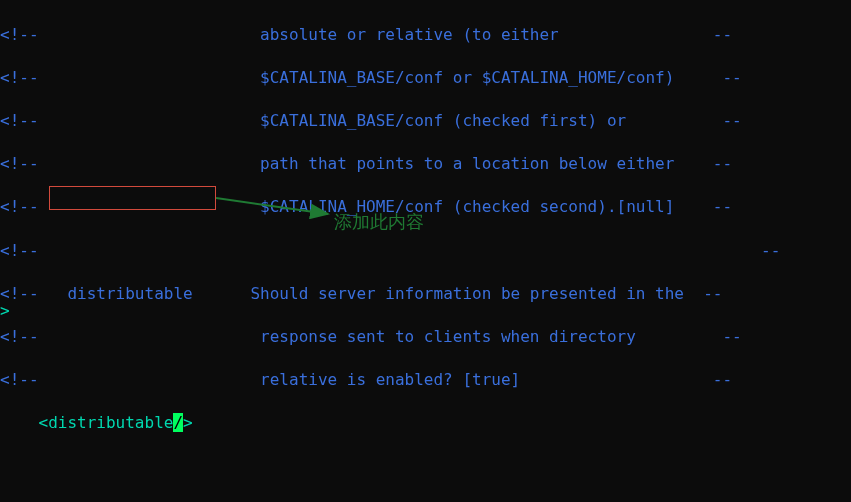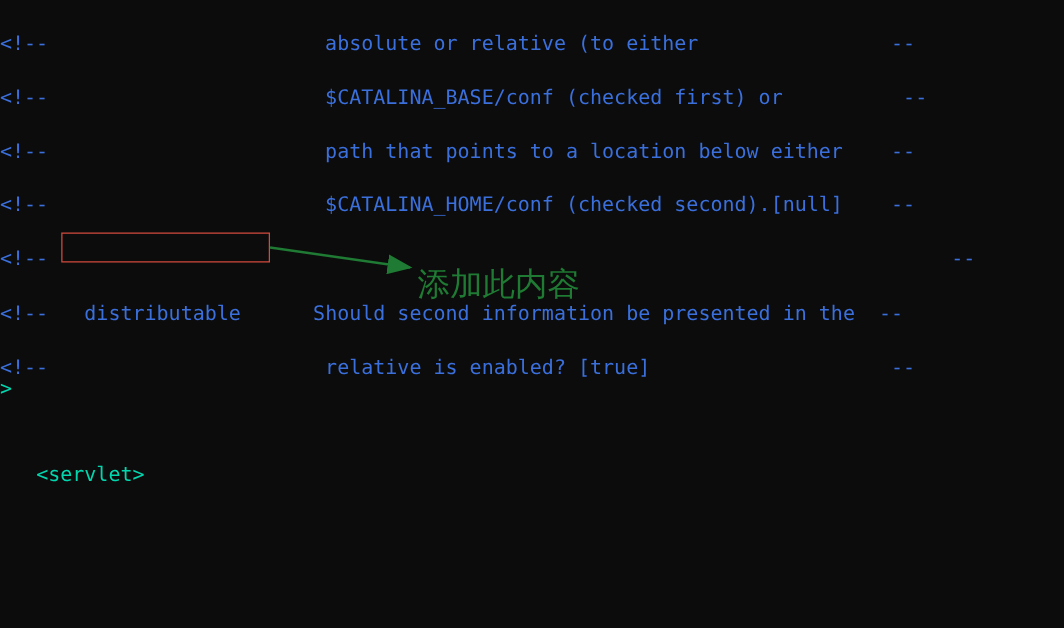--- a/index.html
+++ b/index.html
@@ -33,42 +33,45 @@
   }
   .arrow {
     position: absolute;
     pointer-events: none;
   }
   .arrow svg { display: block; }
   .anno {
     position: absolute;
     color: #1f7a33;
     font-family: 'SimSun', 'Microsoft YaHei', serif;
-    font-size: 26px;
+    font-size: 18px;
   }
   .gutter {
     position: absolute;
     left: 0;
     top: 300px;
     color: #00d7af;
     font-size: 16px;
     font-family: 'Consolas', monospace;
   }
 </style>
 </head>
 <body>
 
 <div class="editor">
 <span class="line"><span class="com">&lt;!--</span><span class="com">                       </span><span class="com">absolute or relative (to either</span><span class="com">                </span><span class="com">--</span></span>
+<span class="line"><span class="com">&lt;!--</span><span class="com">                       </span><span class="com">$CATALINA_BASE/conf or $CATALINA_HOME/conf)</span><span class="com">     </span><span class="com">--</span></span>
 <span class="line"><span class="com">&lt;!--</span><span class="com">                       </span><span class="com">$CATALINA_BASE/conf (checked first) or</span><span class="com">          </span><span class="com">--</span></span>
 <span class="line"><span class="com">&lt;!--</span><span class="com">                       </span><span class="com">path that points to a location below either</span><span class="com">    </span><span class="com">--</span></span>
 <span class="line"><span class="com">&lt;!--</span><span class="com">                       </span><span class="com">$CATALINA_HOME/conf (checked second).[null]</span><span class="com">    </span><span class="com">--</span></span>
 <span class="line"><span class="com">&lt;!--</span><span class="com">                                                                           </span><span class="com">--</span></span>
-<span class="line"><span class="com">&lt;!--</span><span class="com">   </span><span class="com">distributable</span><span class="com">      </span><span class="com">Should second information be presented in the</span><span class="com">  </span><span class="com">--</span></span>
+<span class="line"><span class="com">&lt;!--</span><span class="com">   </span><span class="com">distributable</span><span class="com">      </span><span class="com">Should server information be presented in the</span><span class="com">  </span><span class="com">--</span></span>
+<span class="line"><span class="com">&lt;!--</span><span class="com">                       </span><span class="com">response sent to clients when directory</span><span class="com">         </span><span class="com">--</span></span>
 <span class="line"><span class="com">&lt;!--</span><span class="com">                       </span><span class="com">relative is enabled? [true]</span><span class="com">                    </span><span class="com">--</span></span>
+<span class="line">    <span class="tag">&lt;</span><span class="tag">distributable</span><span class="cursor-bg">/</span><span class="tag">&gt;</span></span>
 <span class="line"> </span>
 <span class="line">   <span class="tag">&lt;servlet&gt;</span></span>
 
 
 
 
 
 
 
 

